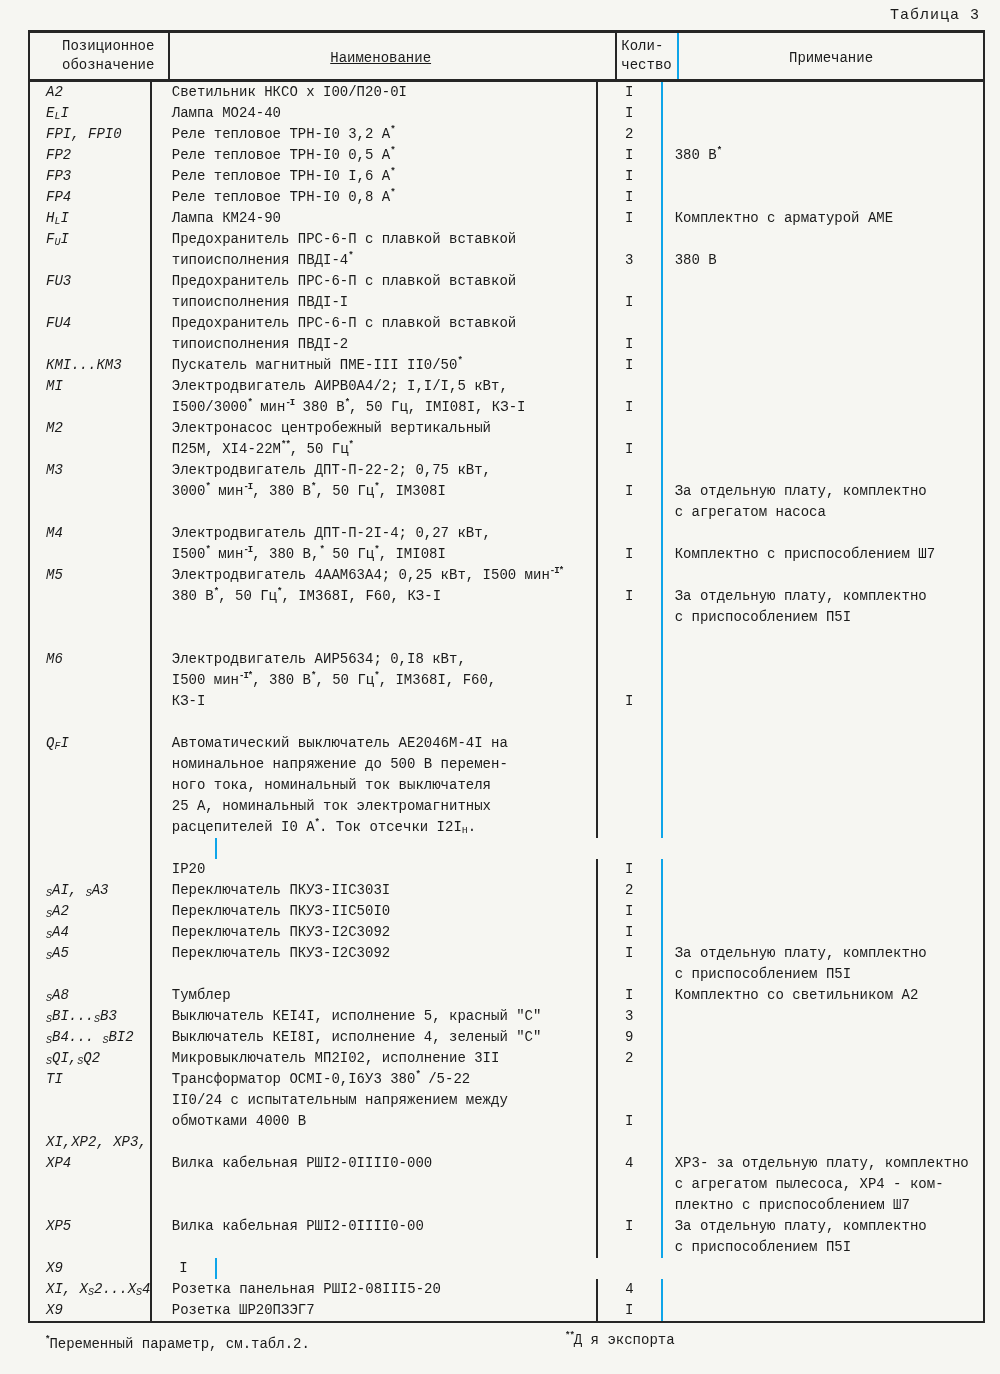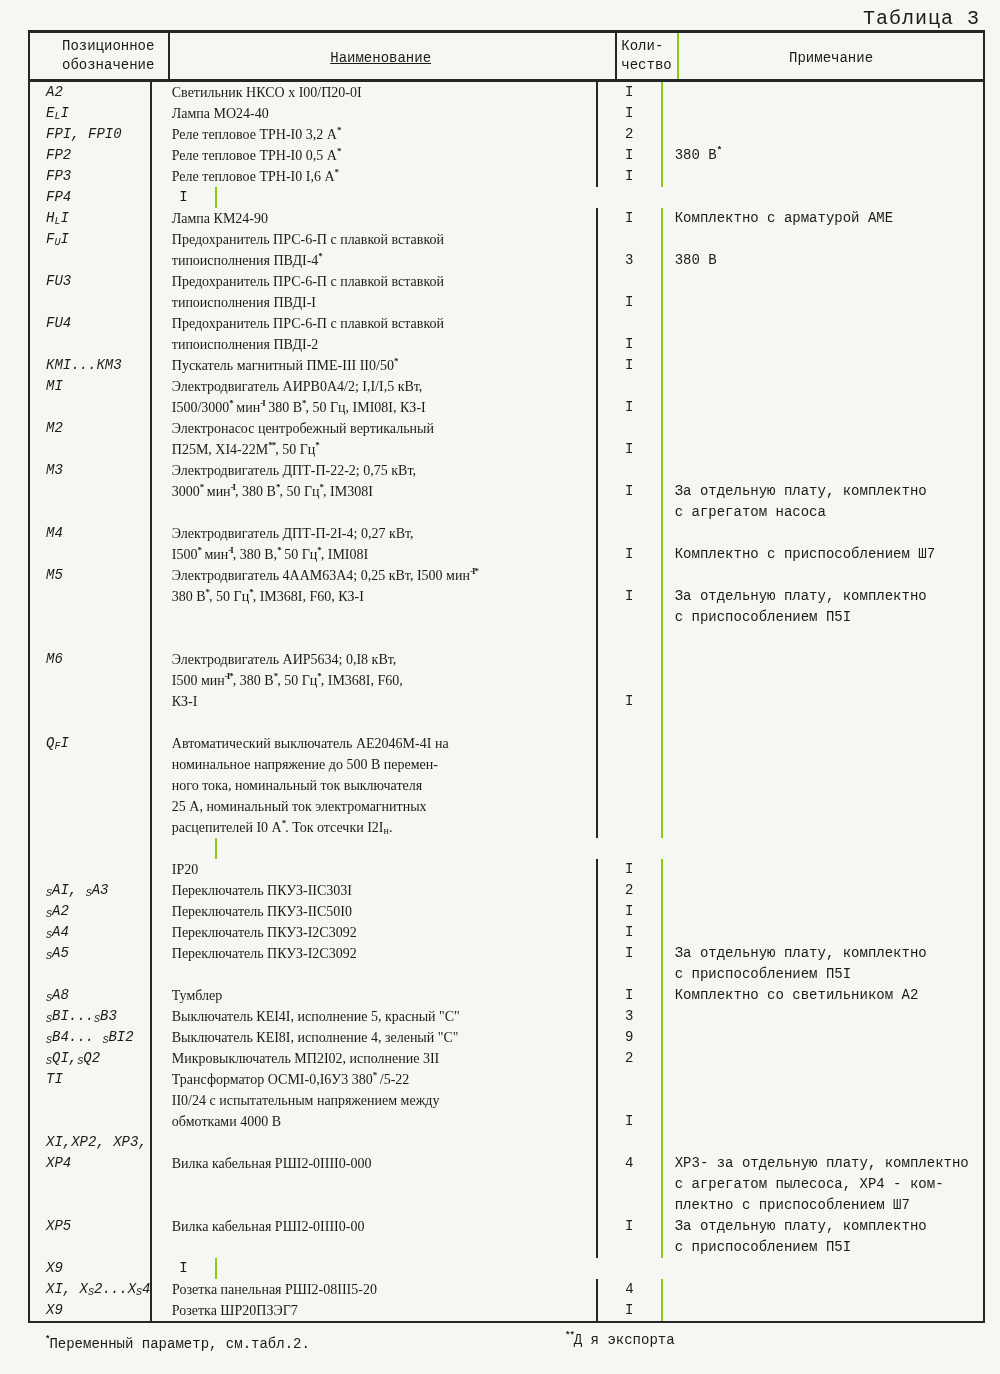--- a/index.html
+++ b/index.html
@@ -6,47 +6,47 @@
   body{
     width:1000px;height:1374px;
     background:#f6f6f2;
     font-family:"Liberation Mono","DejaVu Sans Mono",monospace;
     color:#1b1b1b;
     position:relative;
     overflow:hidden;
   }
   .page-title{
     position:absolute;top:7px;right:20px;
-    font-size:20px;letter-spacing:1px;
+    font-size:15px;letter-spacing:1px;
   }
   .doc-table{
     position:absolute;left:28px;top:30px;width:957px;
     box-sizing:border-box;
     border:2px solid #262626;
     border-top:3px solid #262626;
     background:transparent;
   }
   .thead{display:flex;min-height:46px;border-bottom:3px solid #262626;}
   .hcell{box-sizing:border-box;font-size:14px;line-height:19px;padding-top:4px;}
   .c1{width:120px;}
   .c2{width:447px;border-left:2px solid #262626;}
   .c3{width:65px;border-left:2px solid #262626;}
-  .c4{width:323px;border-left:2px solid #84cc16;}
+  .c4{width:323px;border-left:2px solid #0ea5e9;}
   .thead .c1{padding-left:8px;margin-left:24px;}
   .thead .c2{display:flex;align-items:center;justify-content:center;text-align:center;text-decoration:underline;}
   .thead .c3{padding-left:4px;margin-left:24px;}
   .thead .c4{display:flex;align-items:center;justify-content:center;text-align:center;}
   .tbody{display:block;}
   .line{display:flex;height:21px;}
   .cell{
     box-sizing:border-box;font-size:14px;line-height:21px;
     white-space:nowrap;overflow:visible;
   }
   .cell.c1{padding-left:16px;font-style:italic;}
-  .cell.c2{padding-left:20px;font-family:Liberation Serif, serif;}
+  .cell.c2{padding-left:20px;}
   .cell.c3{text-align:center;}
   .cell.c4{padding-left:12px;}
   sup{font-size:9px;line-height:0;vertical-align:6px;font-weight:bold;letter-spacing:-1px;}
   sub{font-size:10px;line-height:0;vertical-align:-2px;}
   .footnotes{position:absolute;left:28px;top:1334px;width:957px;height:30px;font-size:14px;}
   .fn-left{position:absolute;left:17px;top:2px;}
   .fn-right{position:absolute;left:537px;top:-2px;}
 </style>
 </head>
 <body>
@@ -90,20 +90,21 @@
         <div class="cell c4">380 В<sup>*</sup></div>
       </div>
       <div class="line">
         <div class="cell c1">FP3</div>
         <div class="cell c2">Реле тепловое ТРН-I0 I,6 А<sup>*</sup></div>
         <div class="cell c3">I</div>
         <div class="cell c4"></div>
       </div>
       <div class="line">
         <div class="cell c1">FP4</div>
+        <div class="cell c2">Реле тепловое ТРН-I0 0,8 А<sup>*</sup></div>
         <div class="cell c3">I</div>
         <div class="cell c4"></div>
       </div>
       <div class="line">
         <div class="cell c1">H<sub>L</sub>I</div>
         <div class="cell c2">Лампа КМ24-90</div>
         <div class="cell c3">I</div>
         <div class="cell c4">Комплектно с арматурой АМЕ</div>
       </div>
       <div class="line">

